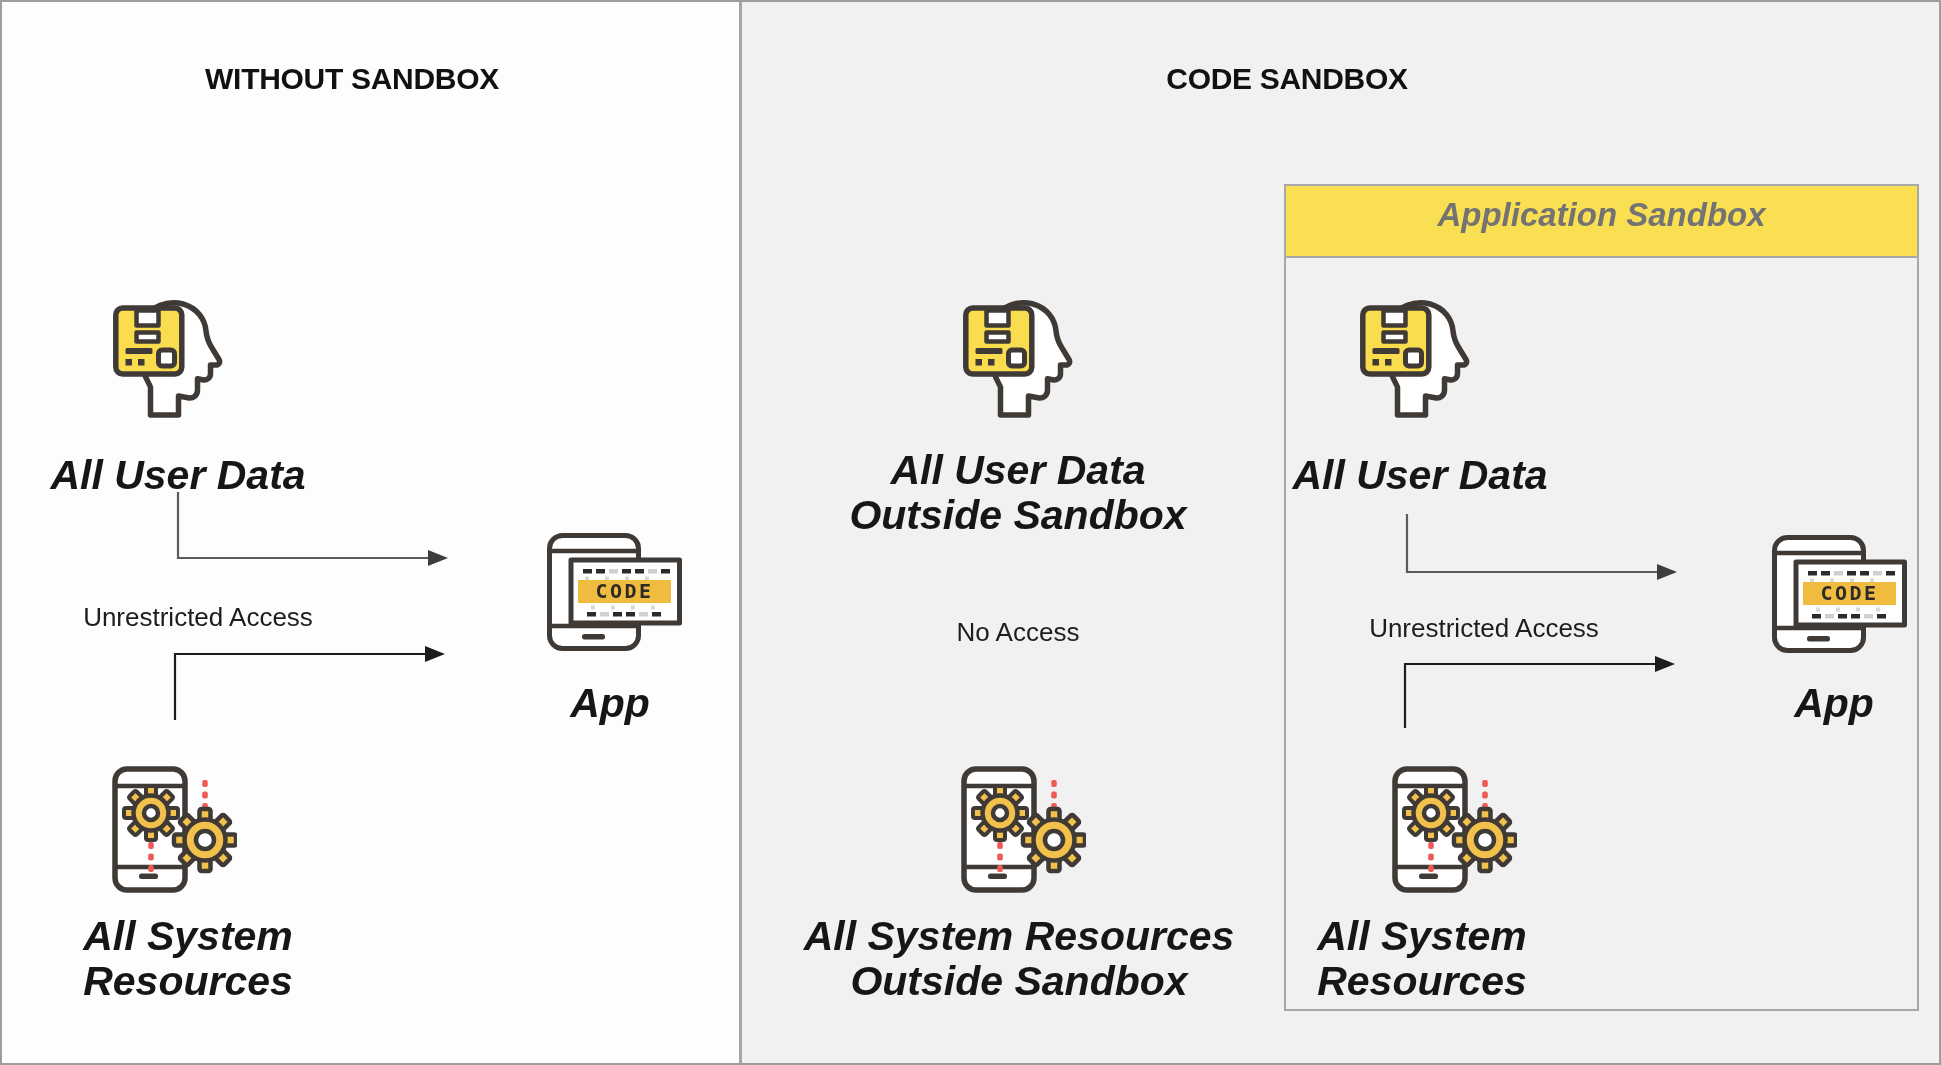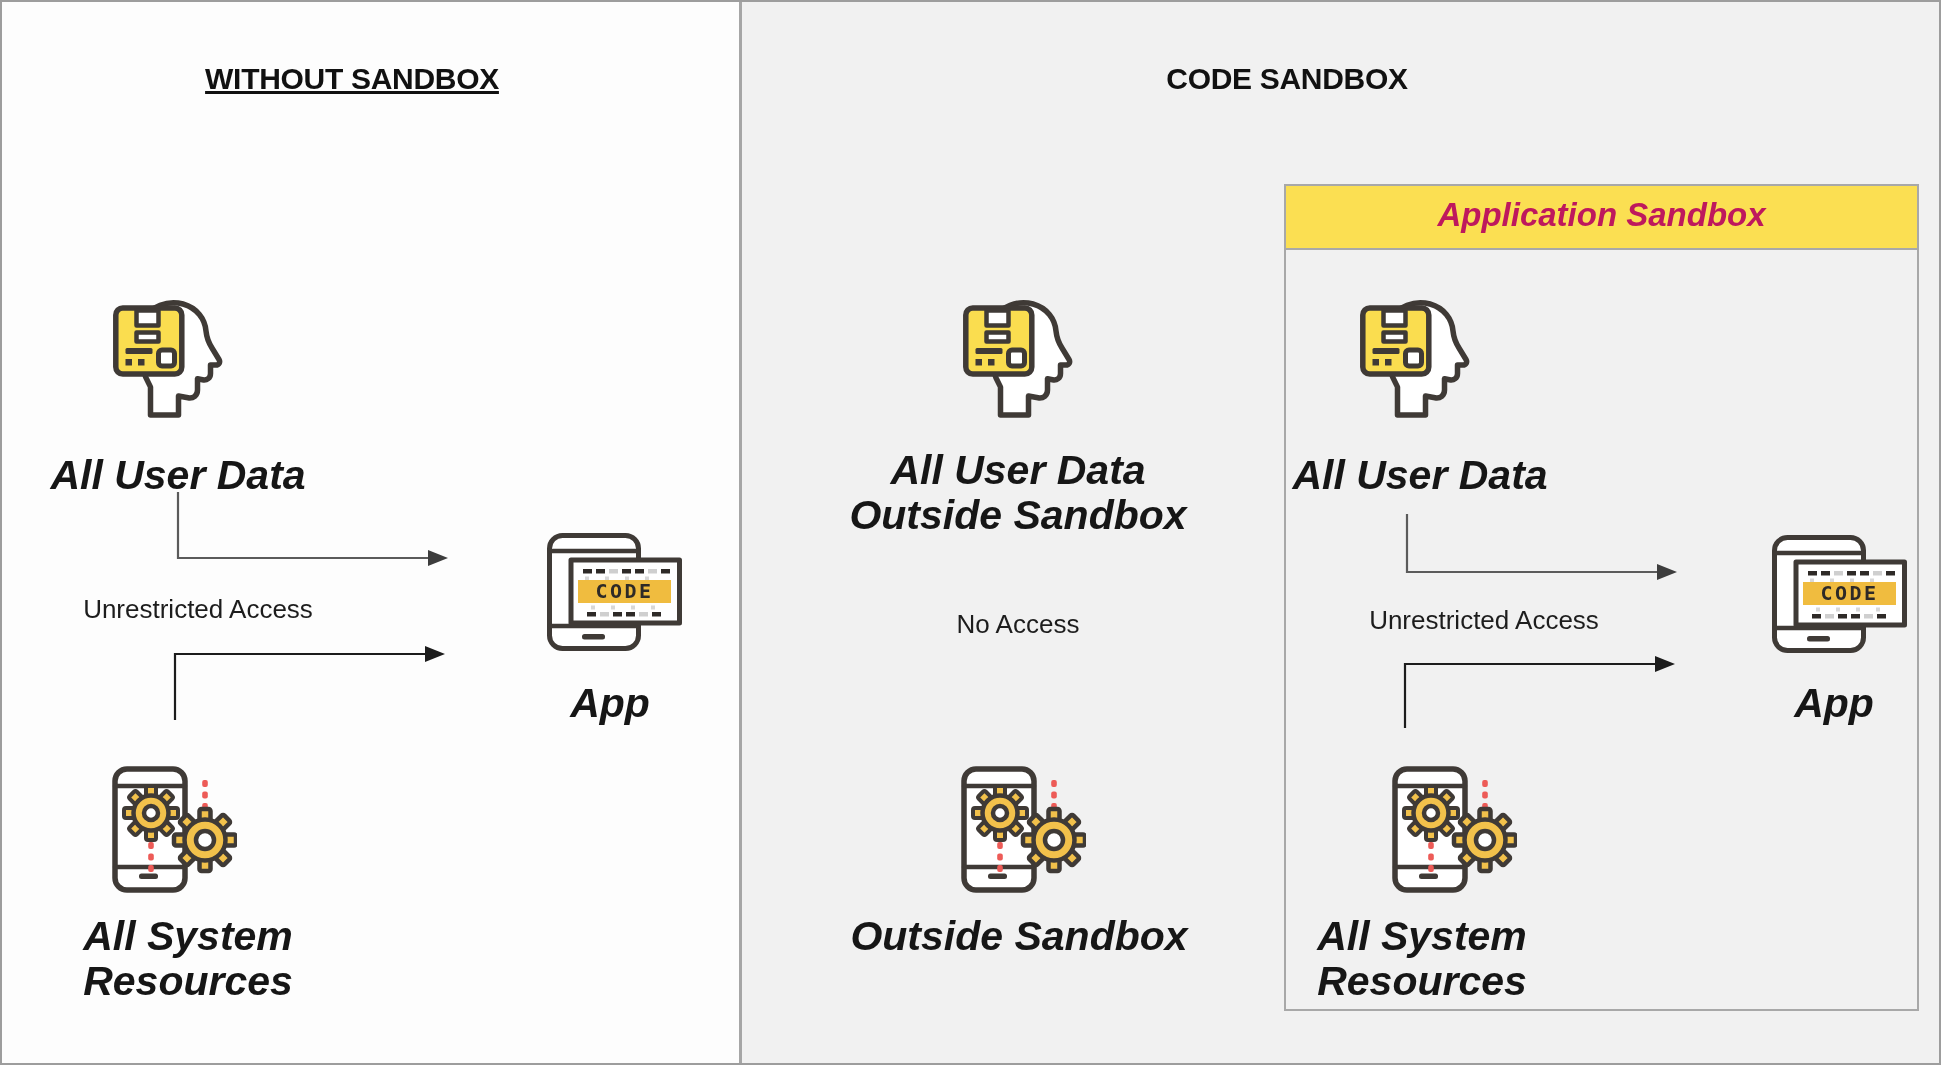--- a/index.html
+++ b/index.html
@@ -11,32 +11,32 @@
   .right-bg{
     position:absolute;left:737px;top:0;width:1204px;height:100%;
     background:#f1f1f1;border-left:3px solid #a6a6a6;box-sizing:border-box;
   }
   .lbl{
     position:absolute;transform:translateX(-50%);white-space:nowrap;
     text-align:center;color:#161616;
   }
   .title{font-weight:700;font-size:30px;letter-spacing:-0.3px;color:#111;}
   .bi{font-weight:700;font-style:italic;font-size:41px;}
-  .reg{font-weight:400;font-size:26px;color:#1d1d1d;}
+  .reg{font-weight:400;font-size:26px;color:#1d1d1d;margin-top:8px;}
   .two-line{line-height:45px;}
   .icon{position:absolute;}
   .arrow{position:absolute;overflow:visible;}
   .sandbox-box{
     position:absolute;left:1282px;top:182px;width:635px;height:827px;
     box-sizing:border-box;border:2px solid #a8a8a8;background:transparent;
   }
   .sandbox-header{
-    box-sizing:border-box;width:100%;height:64px;line-height:58px;
+    box-sizing:border-box;width:100%;height:72px;line-height:58px;
     background:#fbdf52;border-bottom:2px solid #a8a8a8;text-align:center;
-    font-weight:700;font-style:italic;font-size:33px;color:#be185d;
+    font-weight:700;font-style:italic;font-size:33px;color:#737373;
   }
   svg .outline{stroke:#3f3a36;stroke-linejoin:round;stroke-linecap:round;}
 </style>
 </head>
 <body>
 
 <svg width="0" height="0" style="position:absolute" aria-hidden="true">
   <defs>
 
     <symbol id="sym-head" viewBox="0 0 122 128">
@@ -135,21 +135,21 @@
         <rect x="92" y="79" width="9" height="4.5" fill="#cfcfcf"></rect>
         <rect x="105" y="79" width="9" height="4.5"></rect>
       </g>
     </symbol>
   </defs>
 </svg>
 
 <div class="canvas">
   <div class="right-bg"></div>
 
-  <div class="lbl title" style="left:350px;top:60px;text-decoration:underline;">WITHOUT SANDBOX</div>
+  <div class="lbl title" style="left:350px;top:60px;">WITHOUT SANDBOX</div>
   <div class="lbl title" style="left:1285px;top:60px;">CODE SANDBOX</div>
 
   <svg class="icon" style="left:111px;top:294px;width:122px;height:128px;">
       <use href="#sym-head"></use>
     </svg>
   <div class="lbl bi" style="left:176px;top:450px;">All User Data</div>
 
   <svg class="arrow" style="left:168px;top:486px;width:290px;height:80px;" viewBox="0 0 290 80">
     <path d="M8 4 V70 H260" fill="none" stroke="#5b5b5b" stroke-width="2.2"></path>
     <path d="M258 62 L278 70 L258 78 Z" fill="#3d3d3d"></path>
@@ -182,20 +182,21 @@
     <div>All User Data</div>
     <div>Outside Sandbox</div>
   </div>
 
   <div class="lbl reg" style="left:1016px;top:607px;">No Access</div>
 
   <svg class="icon" style="left:959px;top:764px;width:125px;height:128px;">
       <use href="#sym-phone-gears"></use>
     </svg>
   <div class="lbl bi two-line" style="left:1017px;top:912px;">
+    <div>All System Resources</div>
     <div>Outside Sandbox</div>
   </div>
 
   <div class="sandbox-box">
     <div class="sandbox-header">Application Sandbox</div>
   </div>
 
   <svg class="icon" style="left:1358px;top:294px;width:122px;height:128px;">
       <use href="#sym-head"></use>
     </svg>

